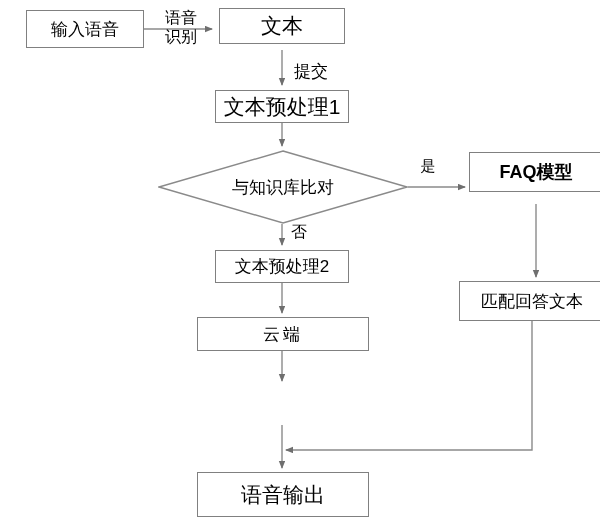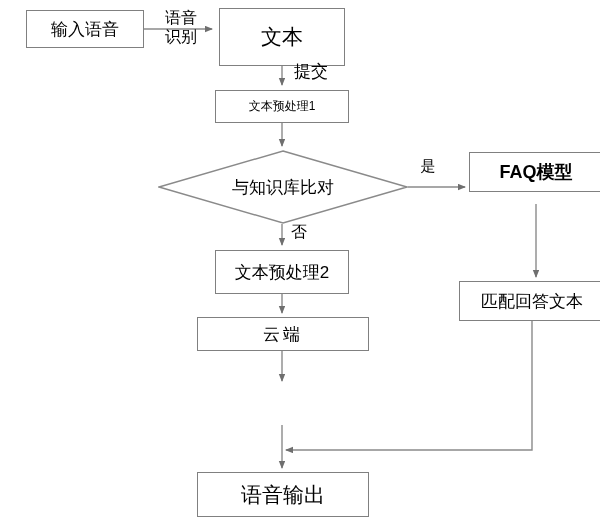--- a/index.html
+++ b/index.html
@@ -67,34 +67,34 @@
       <line x1="266" y1="425" x2="266" y2="468" marker-end="url(#arrow)"></line>
 
       <line x1="520" y1="204" x2="520" y2="277" marker-end="url(#arrow)"></line>
 
       <polyline points="516,321 516,450 270,450" marker-end="url(#arrow)"></polyline>
     </g>
   </svg>
 
   <div class="node" style="left:10px;top:10px;width:118px;height:38px;font-size:17px;">输入语音</div>
 
-  <div class="node" style="left:203px;top:8px;width:126px;height:58px;font-size:21px;">文本</div>
+  <div class="node" style="left:203px;top:8px;width:126px;height:36px;font-size:21px;">文本</div>
 
-  <div class="node" style="left:199px;top:90px;width:134px;height:33px;font-size:12px;">文本预处理1</div>
+  <div class="node" style="left:199px;top:90px;width:134px;height:33px;font-size:21px;">文本预处理1</div>
 
   <div class="diamond-wrap" style="left:142px;top:150px;width:250px;height:74px;">
     <svg width="250" height="74">
       <polygon points="125,1 249,37 125,73 1,37" fill="#ffffff" stroke="#8a8a8a" stroke-width="1.4"></polygon>
     </svg>
     <div class="diamond-text" style="font-size:17px;">与知识库比对</div>
   </div>
 
   <div class="node" style="left:453px;top:152px;width:134px;height:40px;font-size:18px;font-weight:bold;">FAQ模型</div>
 
-  <div class="node" style="left:199px;top:250px;width:134px;height:44px;font-size:17px;">文本预处理2</div>
+  <div class="node" style="left:199px;top:250px;width:134px;height:33px;font-size:17px;">文本预处理2</div>
 
   <div class="node" style="left:443px;top:281px;width:146px;height:40px;font-size:17px;">匹配回答文本</div>
 
   <div class="node" style="left:181px;top:317px;width:172px;height:34px;font-size:17px;letter-spacing:3px;text-align:center;">云端</div>
 
 
   <div class="node" style="left:181px;top:472px;width:172px;height:45px;font-size:21px;">语音输出</div>
 
   <div class="lbl" style="left:134px;top:8px;width:62px;font-size:16px;line-height:19px;text-align:center;">
     <div>语音</div>

